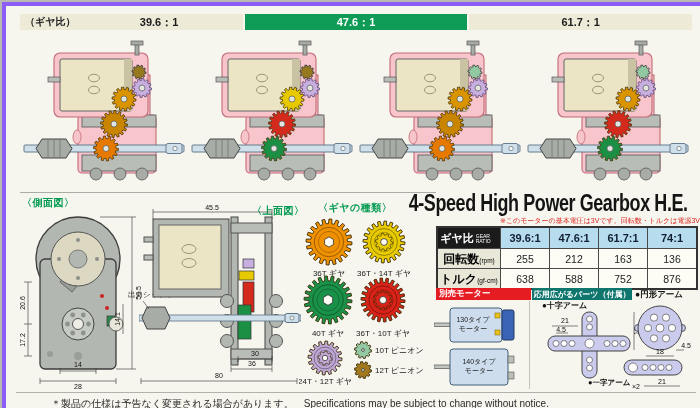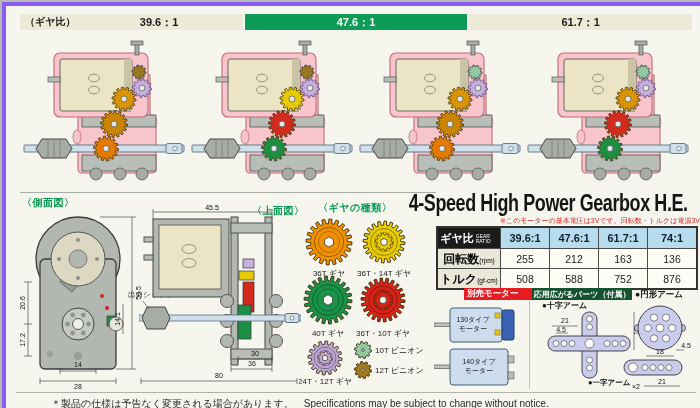--- a/index.html
+++ b/index.html
@@ -33,22 +33,22 @@
   th.corner .jp{font-size:11px;font-weight:bold;vertical-align:middle;}
   th.corner .en{display:inline-block;font-size:5px;line-height:5px;width:22px;text-align:left;
                 vertical-align:middle;margin-left:2px;font-weight:normal;}
   th.ratio{background:#b7dcee;width:48px;font-size:11px;color:#102030;}
   td.rowlabel{background:#e9e7d8;text-align:left;padding-left:3px;height:17px;}
   td.rowlabel .rl-jp{font-size:12px;font-weight:bold;}
   td.rowlabel .rl-unit{font-size:6.5px;}
   td.val{font-size:10.5px;color:#222;}
   
   .sec-bar{height:12px;color:#fff;font-weight:bold;display:flex;align-items:center;}
-  #motor-bar{left:430px;top:282px;width:92px;background:#e61c23;font-size:8.5px;padding-left:3px;margin-left:28px;}
-  #parts-bar{left:526px;top:282px;width:100px;background:#14532d;font-size:8px;justify-content:center;}
+  #motor-bar{left:430px;top:282px;width:92px;background:#e61c23;font-size:8.5px;padding-left:3px;}
+  #parts-bar{left:526px;top:282px;width:100px;background:#0f766e;font-size:8px;justify-content:center;}
   #circ-label{left:629px;top:283px;font-size:8.5px;font-weight:bold;color:#111;}
   #vdiv{left:523px;top:295px;width:1px;height:88px;background:#c3c3bb;}
   #footer-line{left:10px;top:386px;width:680px;height:1px;background:#b2b2aa;}
   #footer{left:16px;top:391px;font-size:10px;color:#2a2a2a;margin-left:29px;}
   
   #side-h{left:16px;top:190px;}
   #top-h{left:246px;top:198px;}
   #gear-h{left:312px;top:195px;}
   #shaft-label{left:122px;top:284px;font-size:7.5px;color:#222;}
   svg{font-family:"Liberation Sans","DejaVu Sans",sans-serif;}
@@ -381,21 +381,21 @@
     </tr>
     <tr>
       <td class="rowlabel"><span class="rl-jp">回転数</span><span class="rl-unit">(rpm)</span></td>
       <td class="val">255</td>
       <td class="val">212</td>
       <td class="val">163</td>
       <td class="val">136</td>
     </tr>
     <tr>
       <td class="rowlabel"><span class="rl-jp">トルク</span><span class="rl-unit">(gf-cm)</span></td>
-      <td class="val">508</td>
+      <td class="val">638</td>
       <td class="val">588</td>
       <td class="val">752</td>
       <td class="val">876</td>
     </tr>
   </tbody>
     </table>
 
   <div id="motor-bar" class="abs sec-bar">別売モーター</div>
   <div id="parts-bar" class="abs sec-bar">応用広がるパーツ（付属）</div>
   <div id="circ-label" class="abs">●円形アーム</div>

